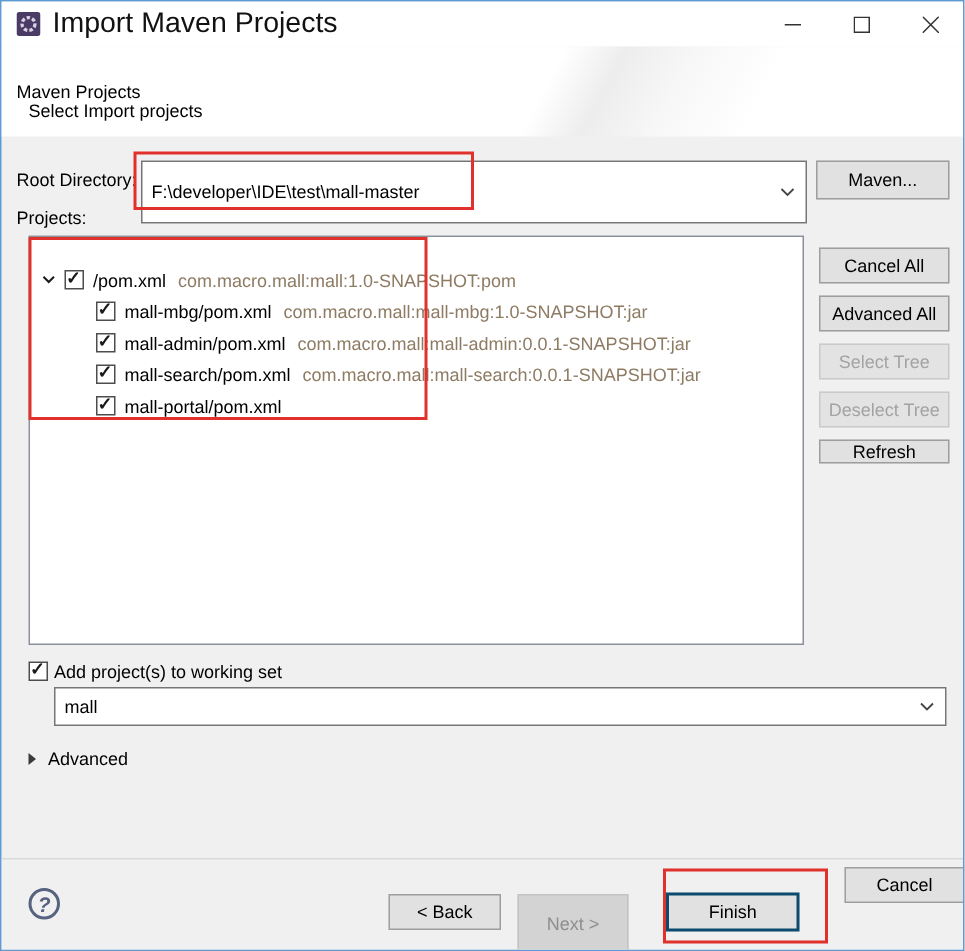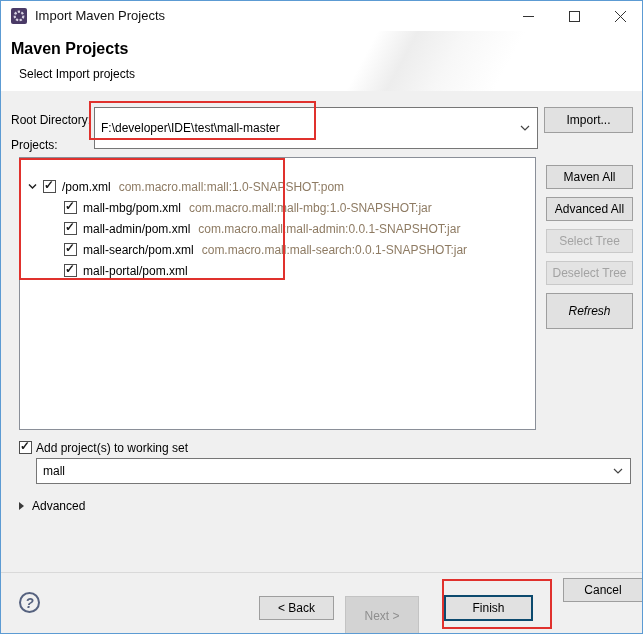--- a/index.html
+++ b/index.html
@@ -5,27 +5,27 @@
   html,body{margin:0;padding:0;background:#c8c8c8;}
   .window{
     position:relative; width:641px; height:632px;
     border:1px solid #5c9bd3; background:#f0f0f0;
     font-family:"Liberation Sans", sans-serif; font-size:12px; color:#000;
     overflow:hidden;
   }
   
   .titlebar{position:absolute;left:0;top:0;width:100%;height:30px;background:#ffffff;}
   .app-icon{position:absolute;left:10px;top:7px;width:16px;height:16px;}
-  .title-text{position:absolute;left:34px;top:0;height:30px;line-height:30px;font-size:13px;color:#111;}
+  .title-text{position:absolute;left:34px;top:0;height:30px;line-height:30px;font-size:19px;color:#111;}
   .winbtn{position:absolute;top:0;width:44px;height:30px;display:flex;align-items:center;justify-content:center;}
   .winbtn-min{right:92px;} .winbtn-max{right:46px;} .winbtn-close{right:0px;}
   
   .header{position:absolute;left:0;top:30px;width:100%;height:60px;
     background:linear-gradient(118deg,#ffffff 56%,#ededed 62%,#f7f7f7 69%,#ffffff 78%);}
-  .header-title{position:absolute;left:10px;top:9px;font-weight:bold;font-size:16px;}
+  .header-title{position:absolute;left:10px;top:23px;font-weight:normal;font-size:12px;}
   .header-sub{position:absolute;left:18px;top:36px;font-size:12px;}
   
   .label{position:absolute;white-space:nowrap;}
   .combo{position:absolute;background:#fff;border:1px solid #767676;box-sizing:border-box;}
   .combo .combo-value{position:absolute;left:6px;top:0;height:100%;display:flex;align-items:center;white-space:nowrap;}
   .combo .combo-arrow{position:absolute;right:7px;top:50%;transform:translateY(-50%);line-height:0;}
   .btn{position:absolute;background:#e1e1e1;border:1px solid #9e9e9e;box-sizing:border-box;
        display:flex;align-items:center;justify-content:center;font-size:12px;color:#000;}
   .btn.disabled{color:#a3a3a3;border-color:#c9c9c9;background:#e3e3e3;}
   .btn.disabled-flat{color:#8e8e8e;border-color:#c3c3c3;background:#d3d3d3;}
@@ -92,21 +92,21 @@
 
   <div class="label" style="left:10px;top:112px;">Root Directory:</div>
   <div class="combo" style="left:93px;top:106px;width:444px;height:42px;">
     <span class="combo-value">F:\developer\IDE\test\mall-master</span>
     <span class="combo-arrow">
       <svg width="10" height="6" viewBox="0 0 10 6">
           <polyline points="1,1 5,5 9,1" fill="none" stroke="#444" stroke-width="1.2"></polyline>
         </svg>
     </span>
   </div>
-  <div class="btn" style="left:543px;top:106px;width:89px;height:26px;">Import...</div>
+  <div class="btn" style="left:543px;top:106px;width:89px;height:26px;">Maven...</div>
 
   <div class="label" style="left:10px;top:137px;">Projects:</div>
 
   <div class="tree">
     <div class="tree-rows">
       <div class="tree-row lvl0">
         <span class="expander">
           <svg width="11" height="11" viewBox="0 0 11 11">
               <polyline points="2,3.5 5.5,7 9,3.5" fill="none" stroke="#1e1e1e" stroke-width="1.4"></polyline>
             </svg>
@@ -130,25 +130,25 @@
         <span class="tree-label">mall-search/pom.xml</span>
         <span class="tree-coord">com.macro.mall:mall-search:0.0.1-SNAPSHOT:jar</span>
       </div>
       <div class="tree-row lvl1">
         <span class="checkbox checked"></span>
         <span class="tree-label">mall-portal/pom.xml</span>
       </div>
     </div>
   </div>
 
-  <div class="btn" style="left:545px;top:164px;width:87px;height:24px;">Maven All</div>
+  <div class="btn" style="left:545px;top:164px;width:87px;height:24px;">Cancel All</div>
   <div class="btn" style="left:545px;top:196px;width:87px;height:24px;">Advanced All</div>
   <div class="btn disabled" style="left:545px;top:228px;width:87px;height:24px;">Select Tree</div>
   <div class="btn disabled" style="left:545px;top:260px;width:87px;height:24px;">Deselect Tree</div>
-  <div class="btn" style="left:545px;top:292px;width:87px;height:36px;font-style:italic;">Refresh</div>
+  <div class="btn" style="left:545px;top:292px;width:87px;height:16px;">Refresh</div>
 
   <span class="checkbox checked" style="position:absolute;left:18px;top:440px;"></span>
   <div class="label" style="left:35px;top:440px;">Add project(s) to working set</div>
   <div class="combo" style="left:35px;top:457px;width:595px;height:26px;">
     <span class="combo-value">mall</span>
     <span class="combo-arrow">
       <svg width="10" height="6" viewBox="0 0 10 6">
           <polyline points="1,1 5,5 9,1" fill="none" stroke="#444" stroke-width="1.2"></polyline>
         </svg>
     </span>

